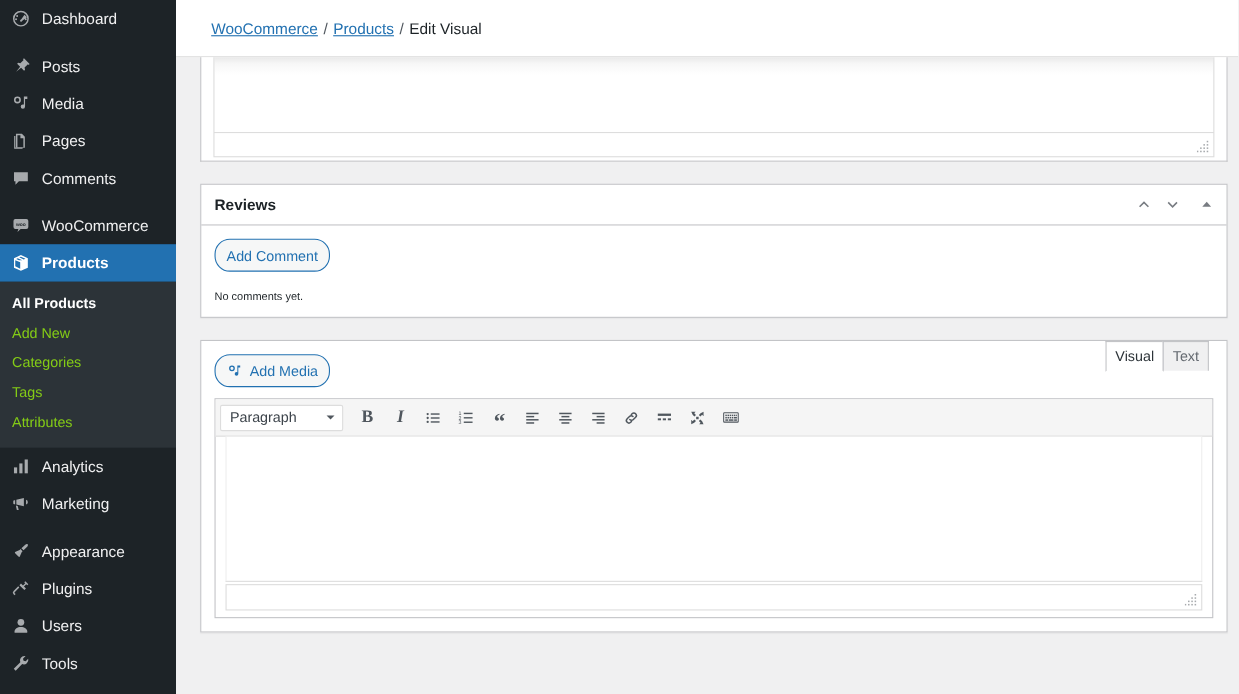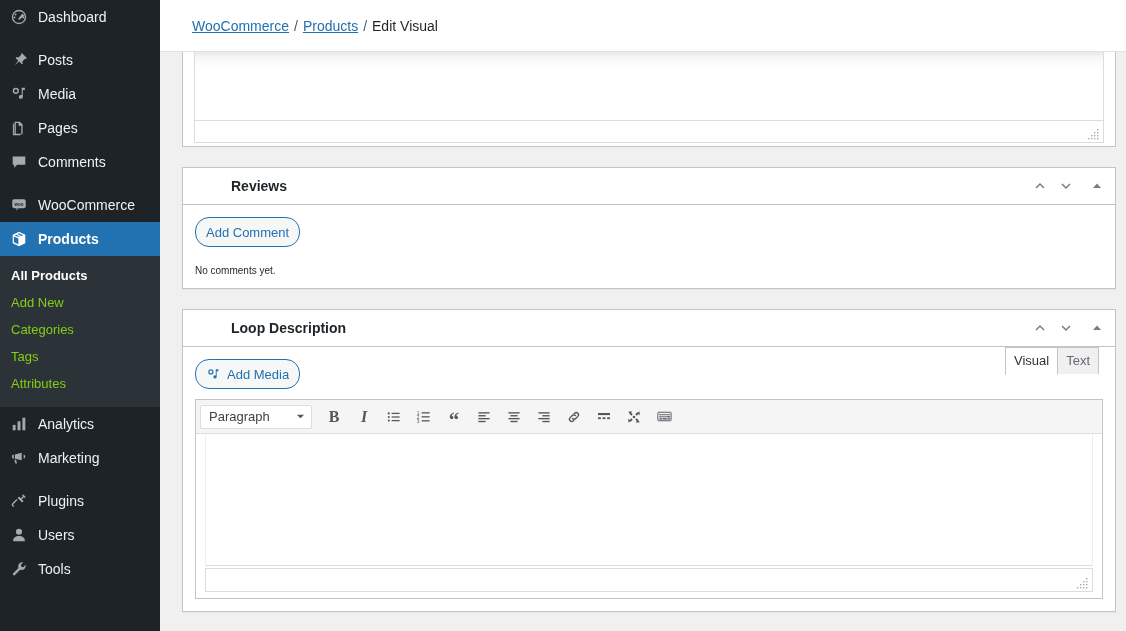--- a/index.html
+++ b/index.html
@@ -98,21 +98,20 @@
   }
   .pb-header {
     display: flex; align-items: center;
     border-bottom: 1px solid #c3c4c7;
     padding: 0 0 0 12px;
     height: 37px;
   }
   .pb-title {
     font-size: 14px; font-weight: 700; color: #1d2327;
     flex: 1 1 auto;
-    margin-left: 36px;
   }
   .pb-actions { display: flex; align-items: center; height: 100%; }
   .pb-btn {
     width: 26px; height: 37px;
     display: flex; align-items: center; justify-content: center;
     color: #787c82; cursor: pointer;
   }
   .pb-btn.toggle { width: 36px; }
   .pb-inside { padding: 12px; }
 
@@ -335,20 +334,28 @@
     <div class="menu-item">
       <span class="mi-icon">
         <svg width="18" height="18" viewBox="0 0 20 20" fill="currentColor">
             <path d="M13 4.2v8.4L5.4 10.8V6zM4.2 6.3v4.2H3.3a1 1 0 01-1-1V7.3a1 1 0 011-1zm1 5.5l1.6.4 1 4h-1.9l-.9-3.7zM15.2 6a2.5 2.5 0 010 4.8z"></path>
           </svg>
       </span>
       <span class="mi-label">Marketing</span>
     </div>
     <div class="menu-sep"></div>
 
+    <div class="menu-item">
+      <span class="mi-icon">
+        <svg width="18" height="18" viewBox="0 0 20 20" fill="currentColor">
+            <path d="M17 3.3c-.6-.6-1.7-.5-2.6.3L10.5 7l2.2 2.2 3.6-3.6c.8-.9.9-1.7.7-2.3zM9.6 8l-.9.8-4 1.8a1 1 0 00-.5 1.6l3.3 3.3a1 1 0 001.6-.5l1.8-4 .8-.9z"></path>
+          </svg>
+      </span>
+      <span class="mi-label">Appearance</span>
+    </div>
 
     <div class="menu-item">
       <span class="mi-icon">
         <svg width="18" height="18" viewBox="0 0 20 20" fill="currentColor">
             <path d="M14.5 2.6l-1.1 1.1 1 1-2.3 2.3-2-2L8.5 6.6l5 5 1.6-1.6-2-2 2.3-2.3 1 1 1.1-1.1zM7.3 7.8L2.6 12.5a2.4 2.4 0 000 3.4l.9.9 1.2-1.2-1-.9a.7.7 0 010-1l4.7-4.7z"></path>
           </svg>
       </span>
       <span class="mi-label">Plugins</span>
     </div>
 
@@ -424,40 +431,20 @@
             </span>
           </span>
         </div>
         <div class="pb-inside">
           <span class="button-secondary">Add Comment</span>
           <div class="no-comments">No comments yet.</div>
         </div>
       </div>
 
       <div class="postbox">
-        <div class="pb-header">
-          <span class="pb-title">Loop Description</span>
-          <span class="pb-actions">
-            <span class="pb-btn">
-              <svg width="16" height="16" viewBox="0 0 20 20" fill="none" stroke="currentColor" stroke-width="1.8">
-                  <path d="M5 12.5L10 7.5l5 5"></path>
-                </svg>
-            </span>
-            <span class="pb-btn">
-              <svg width="16" height="16" viewBox="0 0 20 20" fill="none" stroke="currentColor" stroke-width="1.8">
-                  <path d="M5 7.5l5 5 5-5"></path>
-                </svg>
-            </span>
-            <span class="pb-btn toggle">
-              <svg width="12" height="12" viewBox="0 0 12 12" fill="currentColor">
-                  <path d="M6 3.5L10 8H2z"></path>
-                </svg>
-            </span>
-          </span>
-        </div>
 
         <div class="pb-inside wp-editor-wrap">
 
           <div class="wp-media-buttons">
             <span class="button-secondary">
               <span class="btn-icon">
                 <svg width="15" height="15" viewBox="0 0 20 20" fill="#2271b1">
                     <path d="M6.5 3a3.5 3.5 0 103.5 3.5A3.5 3.5 0 006.5 3zm0 1.6A1.9 1.9 0 114.6 6.5 1.9 1.9 0 016.5 4.6zM13 3v8.2a2.3 2.3 0 00-1-.2 2.2 2.2 0 102.2 2.2V5.6h2.3V3z"></path>
                   </svg>
               </span>

